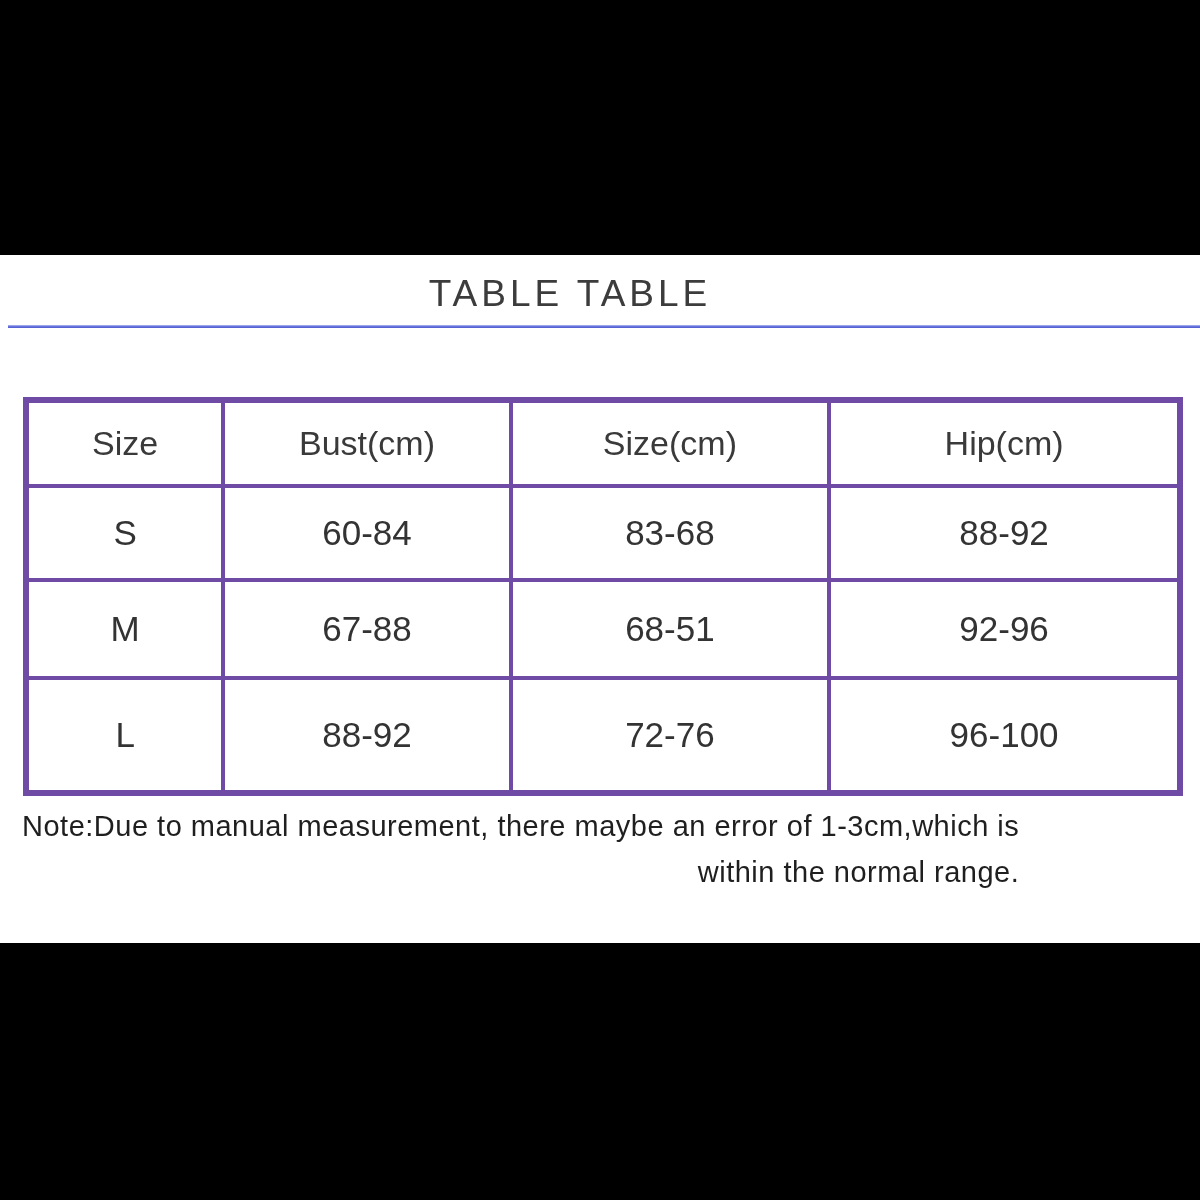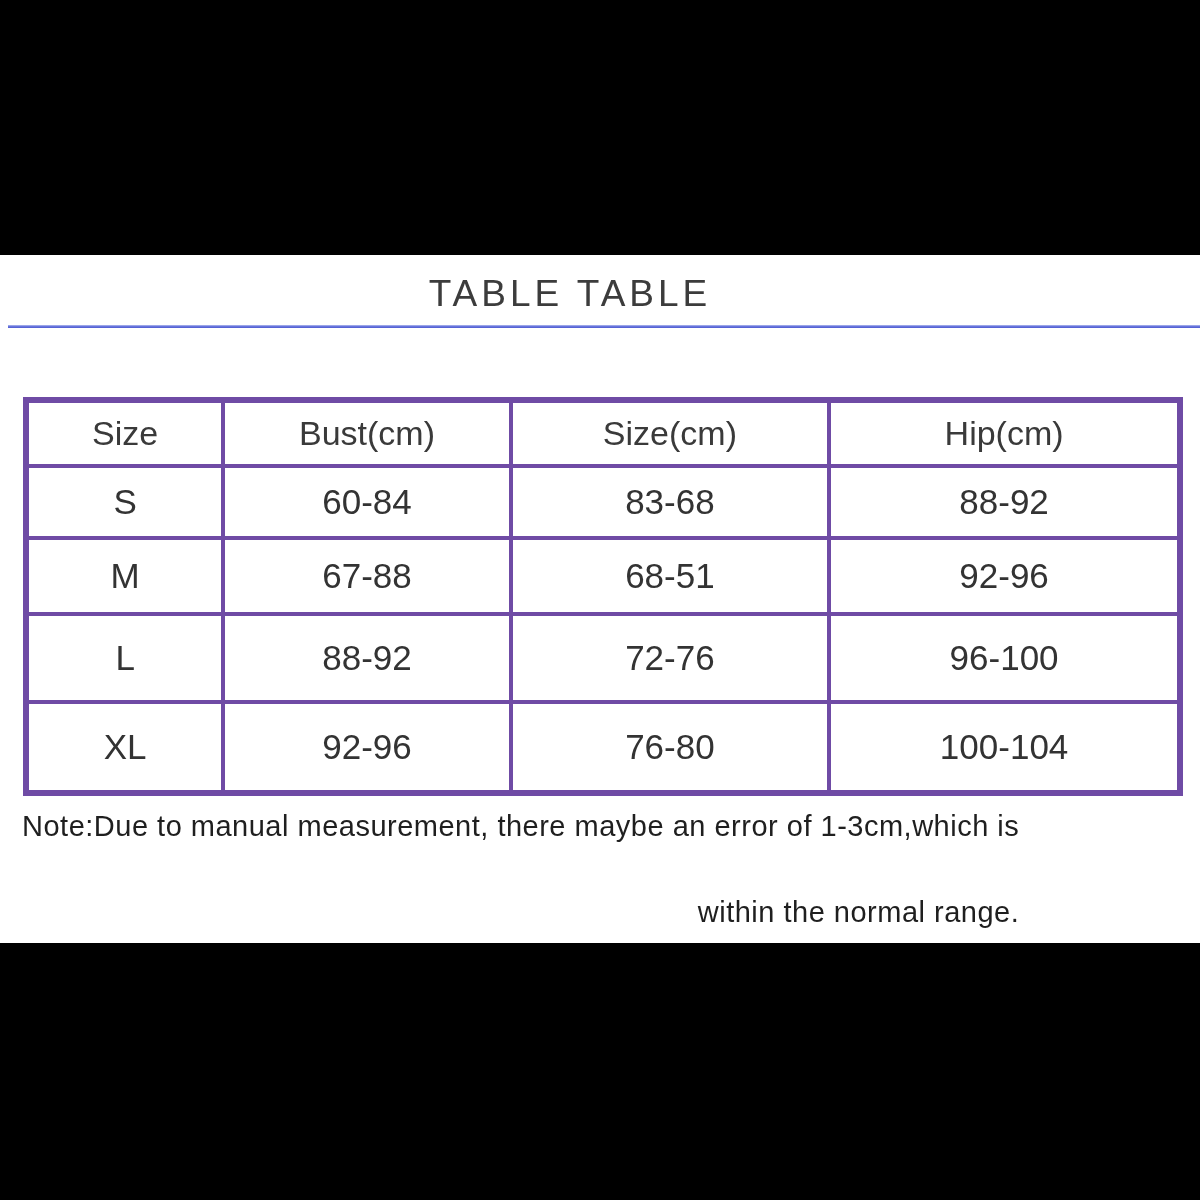--- a/index.html
+++ b/index.html
@@ -88,21 +88,20 @@
     left: 22px;
     top: 548px;
     font-size: 29px;
     line-height: 46px;
     color: #1f1f1f;
     letter-spacing: 0.5px;
     text-align: right;
   }
   .note .line2 {
     padding-left: 73px;
-    margin-top: 40px;
   }
 </style>
 </head>
 <body>
 
 <div class="canvas">
 
   <div class="band top"></div>
 
   <div class="content">
@@ -136,26 +135,20 @@
           <td>67-88</td>
           <td>68-51</td>
           <td>92-96</td>
         </tr>
         <tr class="row-l">
           <td>L</td>
           <td>88-92</td>
           <td>72-76</td>
           <td>96-100</td>
         </tr>
-        <tr class="row-xl">
-          <td>XL</td>
-          <td>92-96</td>
-          <td>76-80</td>
-          <td>100-104</td>
-        </tr>
       </tbody>
     </table>
 
     <div class="note">
       <div class="line1">Note:Due to manual measurement, there maybe an error of 1-3cm,which is</div>
       <div class="line2">within the normal range.</div>
     </div>
 
   </div>
 

